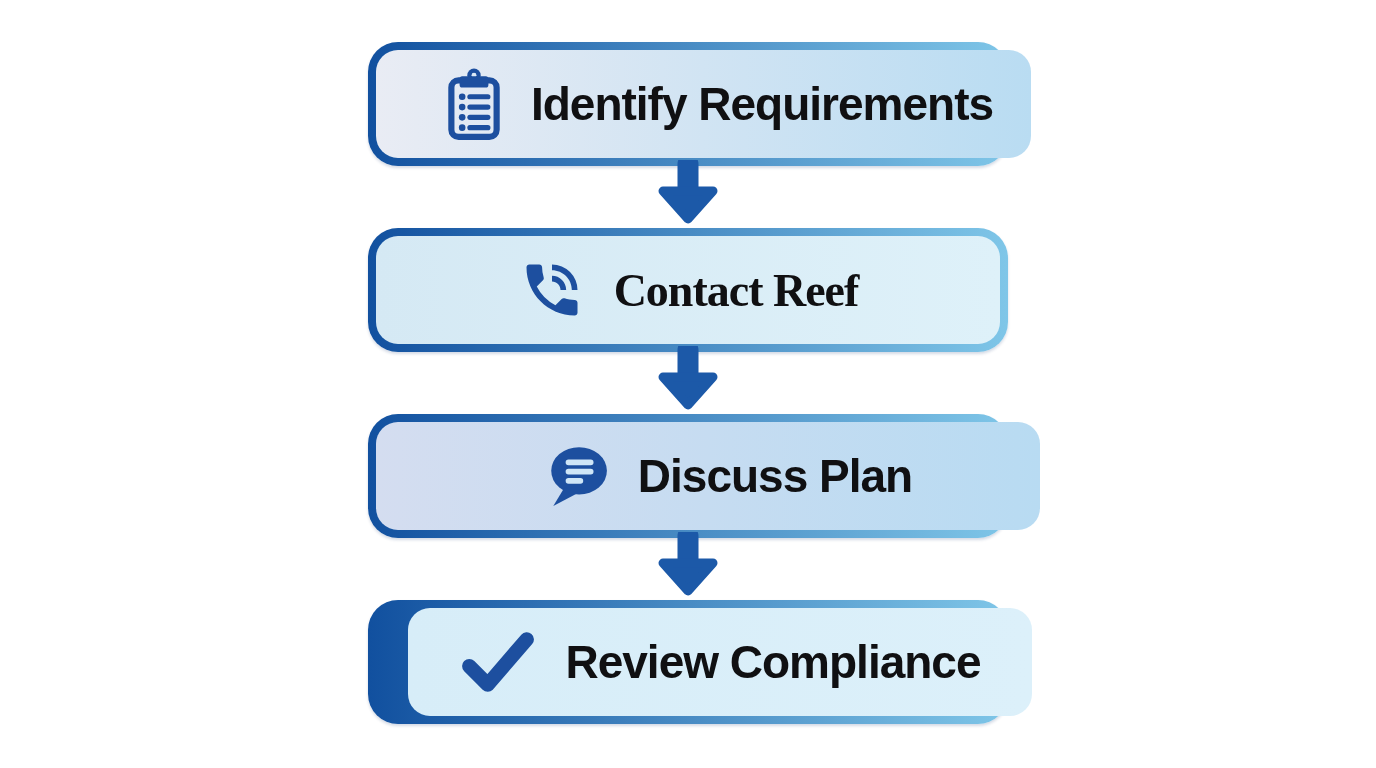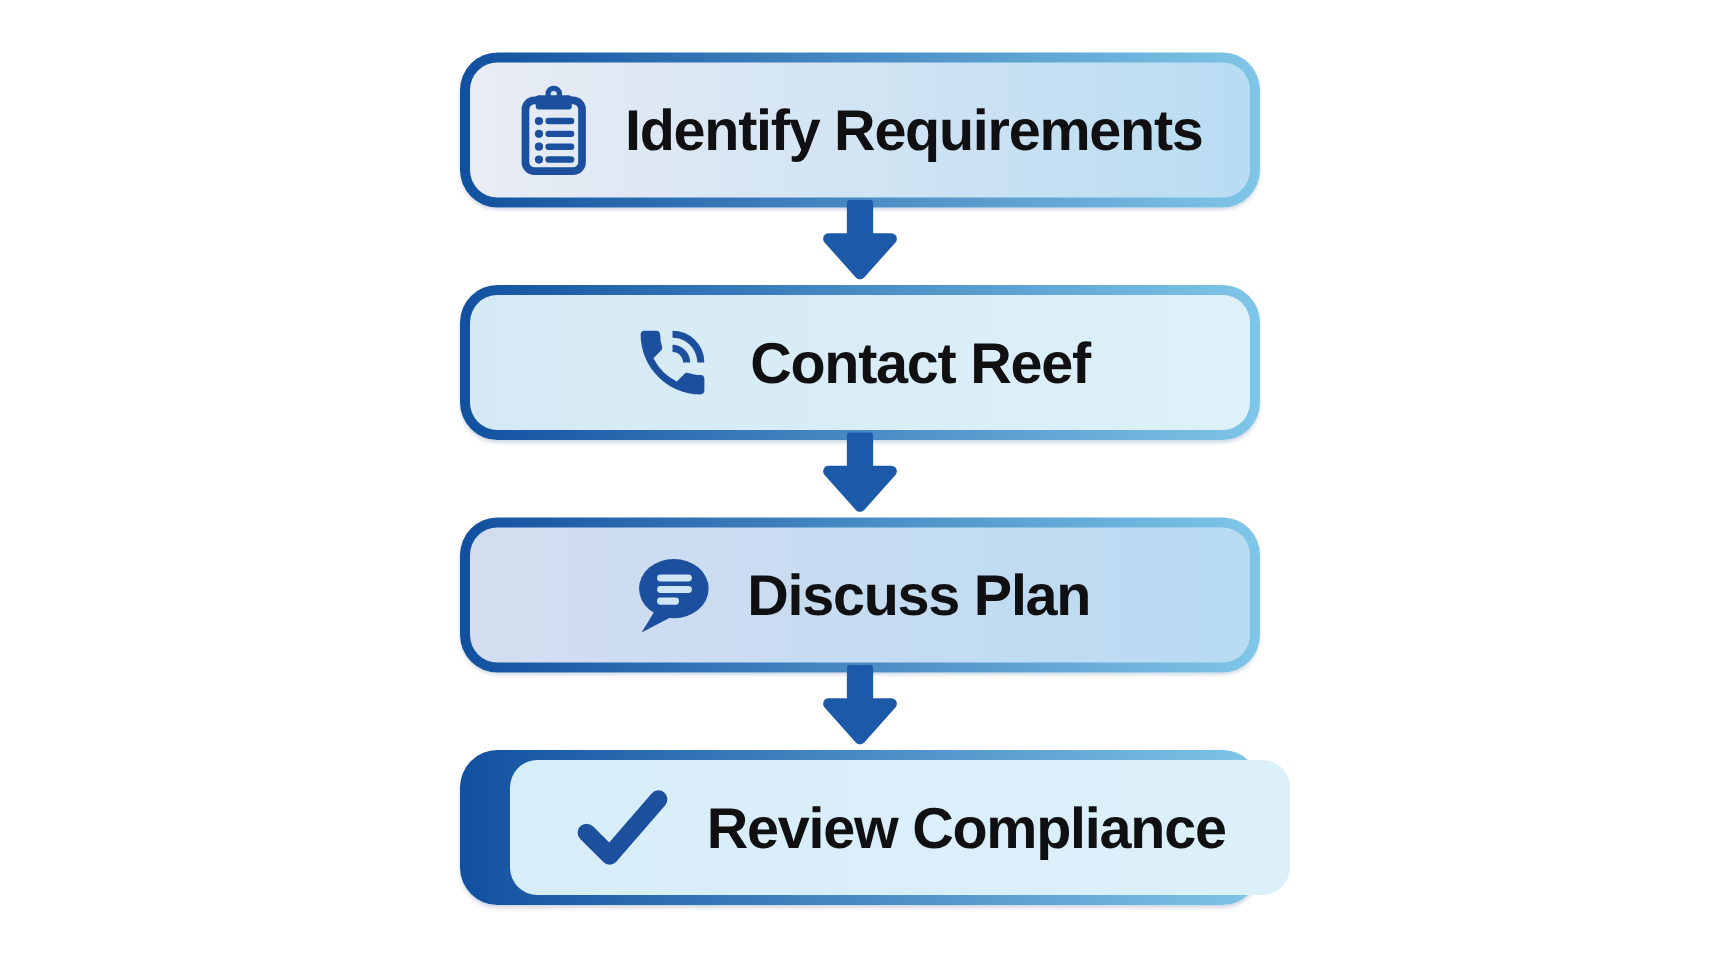--- a/index.html
+++ b/index.html
@@ -59,21 +59,21 @@
     align-items: center;
     justify-content: center;
   }
 </style>
 </head>
 <body>
 
 <div class="flow">
 
   <div class="step-outer">
-    <div class="step-inner" style="background: linear-gradient(90deg, rgb(233, 236, 244), rgb(185, 220, 242));">
+    <div class="step-inner" style="background: linear-gradient(90deg, rgb(233, 236, 244), rgb(185, 220, 242)); padding-left: 31px;">
       <span class="step-icon">
         <svg width="58" height="72" viewBox="0 0 56 70" aria-hidden="true">
           <circle cx="28" cy="7" r="6.5" fill="var(--icon-blue)"></circle>
           <circle cx="28" cy="7" r="2.4" fill="var(--clip-hole)"></circle>
           <rect x="6" y="12" width="44" height="55" rx="7" fill="none" stroke="var(--icon-blue)" stroke-width="6"></rect>
           <rect x="14" y="8" width="28" height="11" rx="2.5" fill="var(--icon-blue)"></rect>
           <circle cx="16.5" cy="28" r="3.2" fill="var(--icon-blue)"></circle>
           <line x1="24" y1="28" x2="41.5" y2="28" stroke="var(--icon-blue)" stroke-width="5" stroke-linecap="round"></line>
           <circle cx="16.5" cy="38" r="3.2" fill="var(--icon-blue)"></circle>
           <line x1="24" y1="38" x2="41.5" y2="38" stroke="var(--icon-blue)" stroke-width="5" stroke-linecap="round"></line>
@@ -90,42 +90,42 @@
   <div class="arrow-wrap">
     <span>
       <svg width="84" height="70" viewBox="0 0 84 70" aria-hidden="true">
         <line x1="42" y1="4" x2="42" y2="32" stroke="var(--arrow-blue)" stroke-width="21" stroke-linecap="round"></line>
         <path d="M17 31 L67 31 L42 59 Z" fill="var(--arrow-blue)" stroke="var(--arrow-blue)" stroke-width="9" stroke-linejoin="round"></path>
       </svg>
     </span>
   </div>
 
   <div class="step-outer">
-    <div class="step-inner" style="background: linear-gradient(90deg, rgb(213, 233, 244), rgb(222, 241, 249));">
+    <div class="step-inner" style="background: linear-gradient(90deg, rgb(213, 233, 244), rgb(222, 241, 249)); font-family: Liberation Serif, serif;">
       <span class="step-icon">
         <svg width="68" height="68" viewBox="0 0 24 24" aria-hidden="true">
           <path fill="var(--icon-blue)" d="M20 15.5c-1.25 0-2.45-.2-3.57-.57a1.02 1.02 0 0 0-1.02.24l-2.2 2.2a15.045 15.045 0 0 1-6.59-6.59l2.2-2.21a.96.96 0 0 0 .25-1A11.36 11.36 0 0 1 8.5 4c0-.55-.45-1-1-1H4c-.55 0-1 .45-1 1 0 9.39 7.61 17 17 17 .55 0 1-.45 1-1v-3.5c0-.55-.45-1-1-1z"></path>
           <path fill="var(--icon-blue)" d="M19 12h2a9 9 0 0 0-9-9v2c3.87 0 7 3.13 7 7zm-4 0h2c0-2.76-2.24-5-5-5v2c1.66 0 3 1.34 3 3z"></path>
         </svg>
       </span>
       <span class="step-label">Contact Reef</span>
     </div>
   </div>
 
   <div class="arrow-wrap">
     <span>
       <svg width="84" height="70" viewBox="0 0 84 70" aria-hidden="true">
         <line x1="42" y1="4" x2="42" y2="32" stroke="var(--arrow-blue)" stroke-width="21" stroke-linecap="round"></line>
         <path d="M17 31 L67 31 L42 59 Z" fill="var(--arrow-blue)" stroke="var(--arrow-blue)" stroke-width="9" stroke-linejoin="round"></path>
       </svg>
     </span>
   </div>
 
   <div class="step-outer">
-    <div class="step-inner" style="background: linear-gradient(90deg, rgb(212, 221, 240), rgb(184, 219, 242));">
+    <div class="step-inner" style="background: linear-gradient(90deg, rgb(212, 221, 240), rgb(184, 219, 242)); padding-left: 40px;">
       <span class="step-icon">
         <svg width="66" height="64" viewBox="0 0 64 62" aria-hidden="true">
           <ellipse cx="34" cy="26" rx="27" ry="23" fill="var(--icon-blue)"></ellipse>
           <path d="M20 42 L9 60 L32 48 Z" fill="var(--icon-blue)"></path>
           <rect x="21" y="15" width="27" height="5.5" rx="2.7" fill="var(--bubble-line)"></rect>
           <rect x="21" y="24" width="27" height="5.5" rx="2.7" fill="var(--bubble-line)"></rect>
           <rect x="21" y="33" width="17" height="5.5" rx="2.7" fill="var(--bubble-line)"></rect>
         </svg>
       </span>
       <span class="step-label">Discuss Plan</span>

